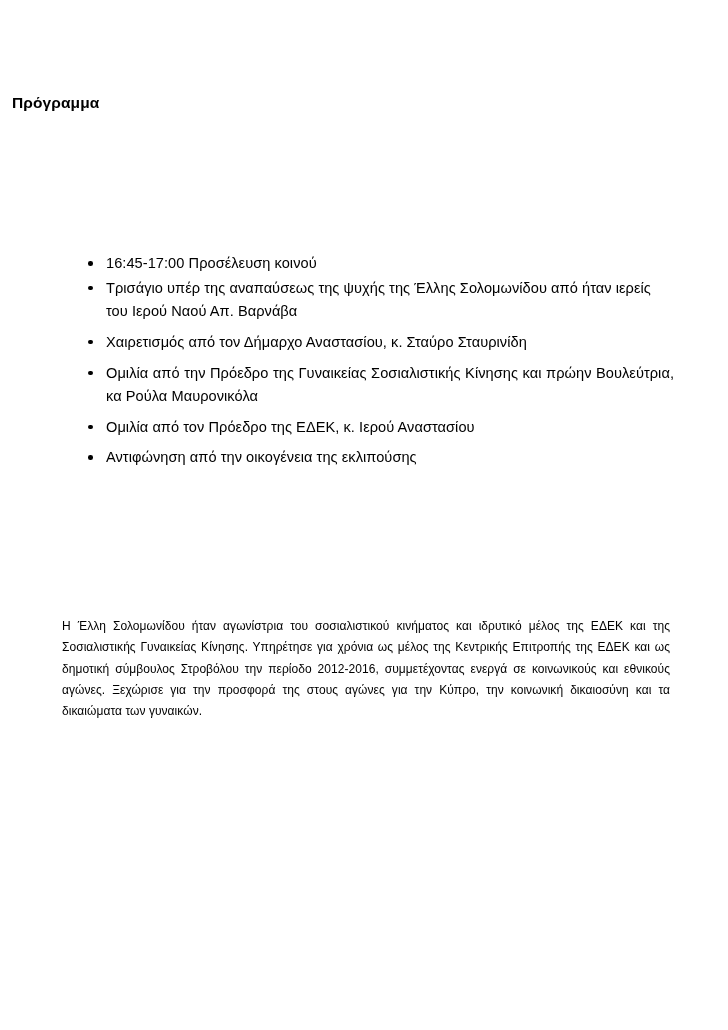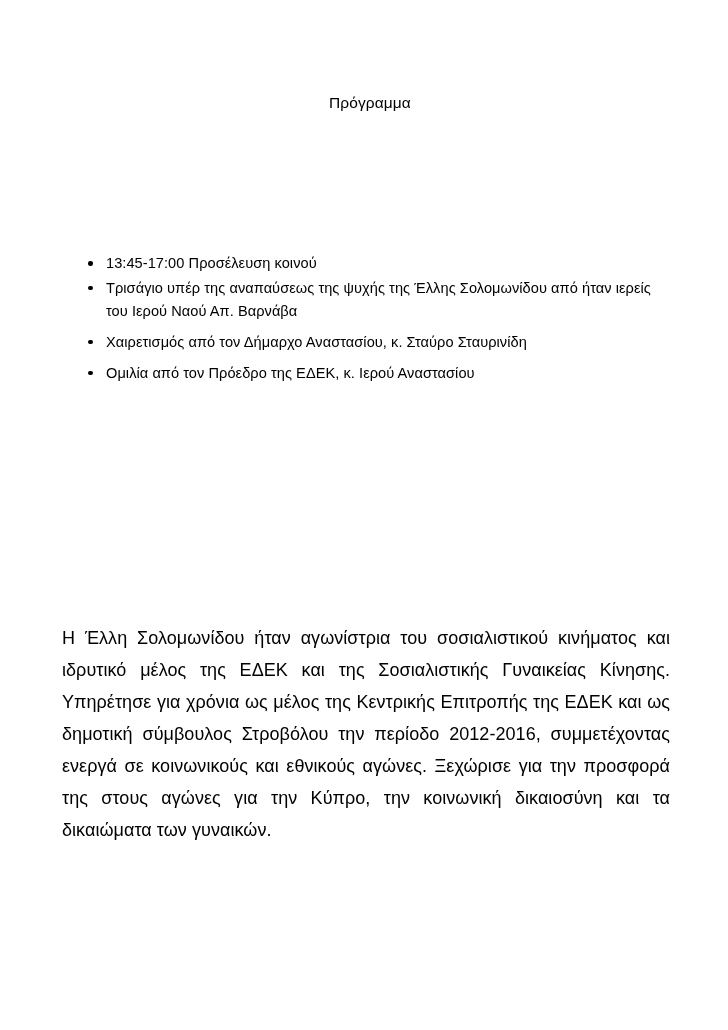--- a/index.html
+++ b/index.html
@@ -16,25 +16,25 @@
   }
   .page {
     position: relative;
     width: 728px;
     height: 1030px;
     background: #ffffff;
     box-sizing: border-box;
     padding: 0;
   }
   .doc-title {
-    text-align: center;
+    text-align: left;
     font-size: 15.5px;
     line-height: 1.4;
     margin: 92px 0 0 12px;
-    font-weight: 400;
+    font-weight: 700;
     letter-spacing: 0.1px;
   }
   .program-list {
     list-style: none;
     margin: 0;
     padding: 0;
     position: absolute;
     left: 64px;
     top: 160px;
     width: 610px;
@@ -62,36 +62,38 @@
   }
   .program-list li.justify {
     text-align: justify;
     text-justify: inter-word;
   }
   .body-para {
     position: absolute;
     left: 62px;
     top: 512px;
     width: 608px;
-    font-size: 18px;
+    font-size: 12px;
     line-height: 1.78;
     text-align: justify;
     text-justify: inter-word;
     letter-spacing: 0.05px;
   }
 </style>
 </head>
 <body>
 
 <div class="page">
 
   <h1 class="doc-title">Πρόγραμμα</h1>
 
   <ul class="program-list">
-    <li class="tight">13:45-17:00  Προσέλευση κοινού</li>
+    <li class="tight">16:45-17:00  Προσέλευση κοινού</li>
     <li>Τρισάγιο υπέρ της αναπαύσεως της ψυχής της Έλλης Σολομωνίδου από ήταν ιερείς του Ιερού Ναού Απ. Βαρνάβα</li>
     <li>Χαιρετισμός από τον Δήμαρχο Αναστασίου, κ. Σταύρο Σταυρινίδη</li>
+    <li class="justify">Ομιλία από την Πρόεδρο της Γυναικείας Σοσιαλιστικής Κίνησης και πρώην Βουλεύτρια, κα Ρούλα  Μαυρονικόλα</li>
     <li>Ομιλία από τον Πρόεδρο της ΕΔΕΚ, κ. Ιερού Αναστασίου</li>
+    <li>Αντιφώνηση από την οικογένεια της εκλιπούσης</li>
   </ul>
 
   <p class="body-para">Η Έλλη Σολομωνίδου ήταν αγωνίστρια του σοσιαλιστικού κινήματος και ιδρυτικό μέλος της ΕΔΕΚ και της Σοσιαλιστικής Γυναικείας Κίνησης. Υπηρέτησε για χρόνια ως μέλος της Κεντρικής Επιτροπής της ΕΔΕΚ και ως δημοτική σύμβουλος Στροβόλου την περίοδο 2012-2016, συμμετέχοντας ενεργά σε κοινωνικούς και εθνικούς αγώνες. Ξεχώρισε για την προσφορά της στους αγώνες για την Κύπρο, την κοινωνική δικαιοσύνη και τα δικαιώματα των γυναικών.</p>
 
 </div>
 
 </body></html>

